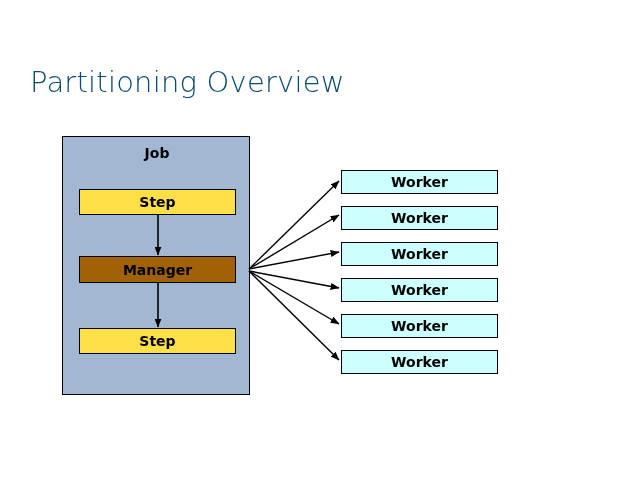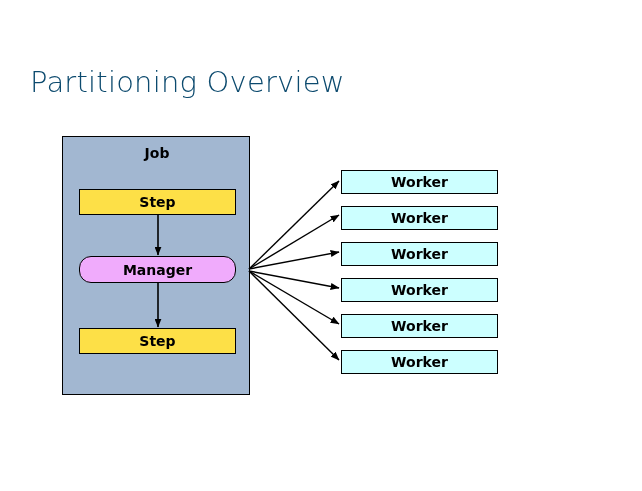--- a/index.html
+++ b/index.html
@@ -66,22 +66,21 @@
     color: #000000;
     display: flex;
     align-items: center;
     justify-content: center;
     line-height: 1;
   }
   .step-node {
     background: #fde047;
   }
   .manager-node {
-    background: #f0abfc;
-    border-radius: 12px;
+    background: #a16207;
   }
   .worker-node {
     background: #ccffff;
   }
   #step-top {
     left: 79px;
     top: 189px;
     width: 157px;
     height: 26px;
   }

